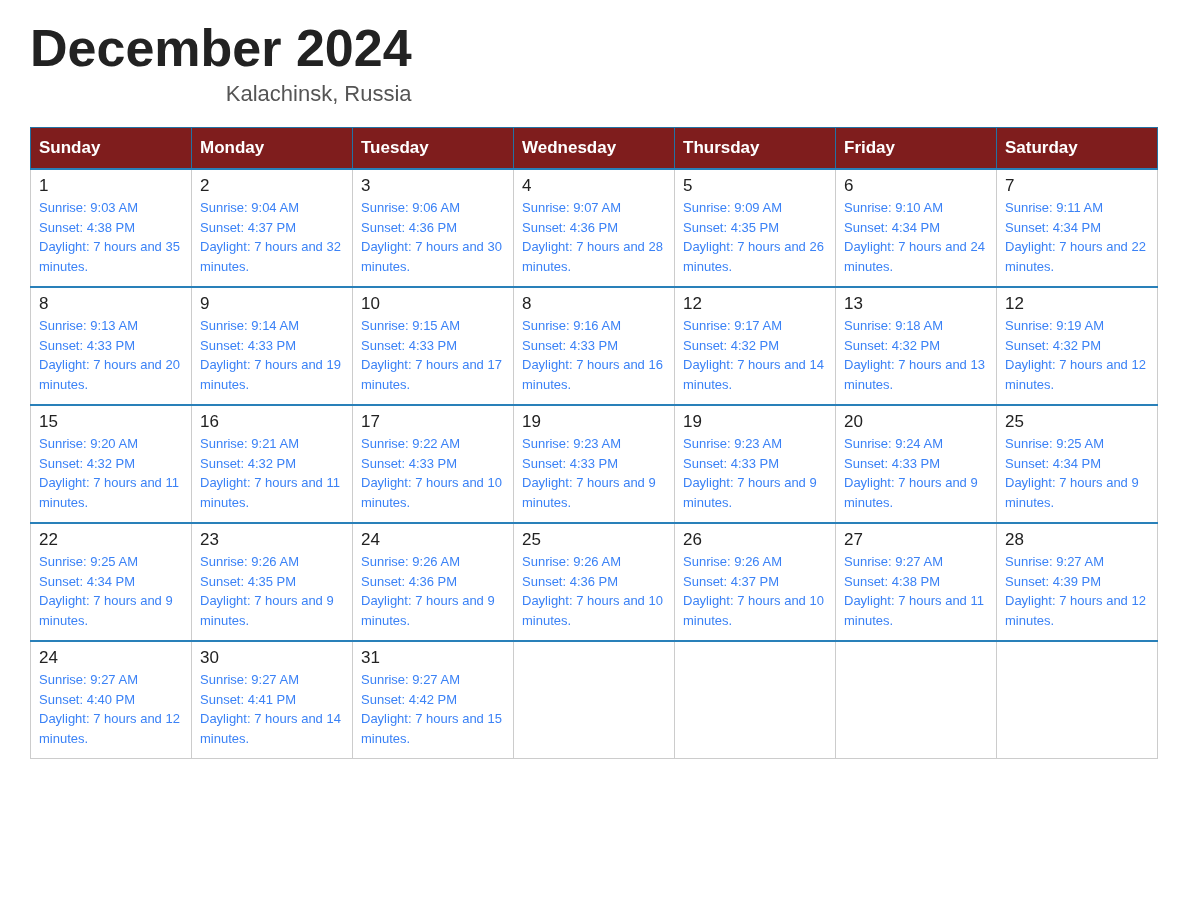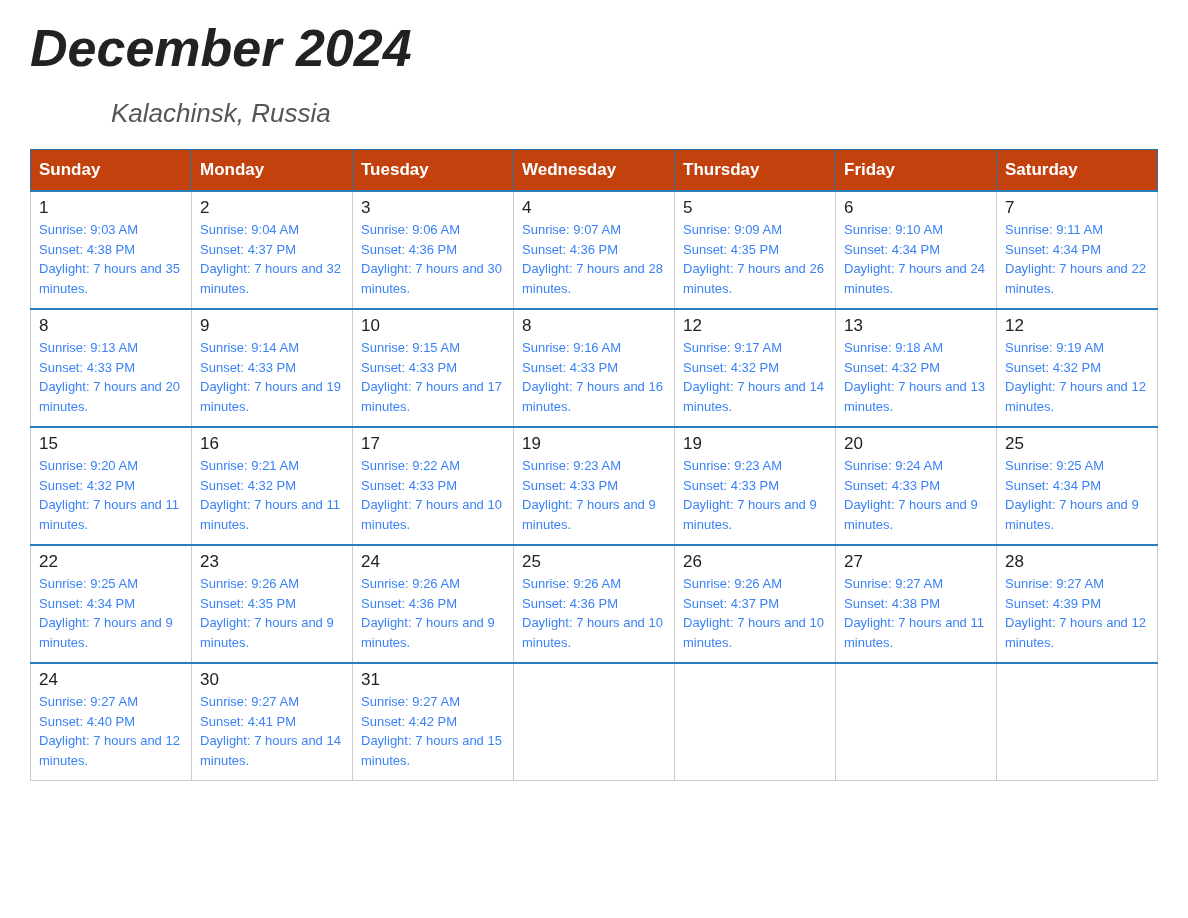--- a/index.html
+++ b/index.html
@@ -41,41 +41,40 @@
       margin-top: 2px;
     }
     .logo-blue {
       font-size: 28px;
       font-weight: bold;
       color: #1a6fa8;
       margin-top: -4px;
       margin-left: 2px;
     }
     .title-section {
-      text-align: center;
-      font-style: italic;
+      text-align: right;
     }
     .month-title {
       font-size: 52px;
       font-weight: bold;
       color: #222;
       line-height: 1.1;
     }
     .location {
-      font-size: 26px;
+      font-size: 22px;
       color: #555;
-      margin-top: 21px;
+      margin-top: 4px;
     }
     table {
       width: 100%;
       border-collapse: collapse;
       table-layout: fixed;
     }
     thead tr th {
-      background-color: #c2410c;
+      background-color: #7f1d1d;
       color: #fff;
       font-size: 17px;
       font-weight: bold;
       padding: 10px 8px;
       text-align: left;
       border: 1px solid #2272a3;
     }
     tbody tr td {
       vertical-align: top;
       padding: 6px 8px 10px 8px;

